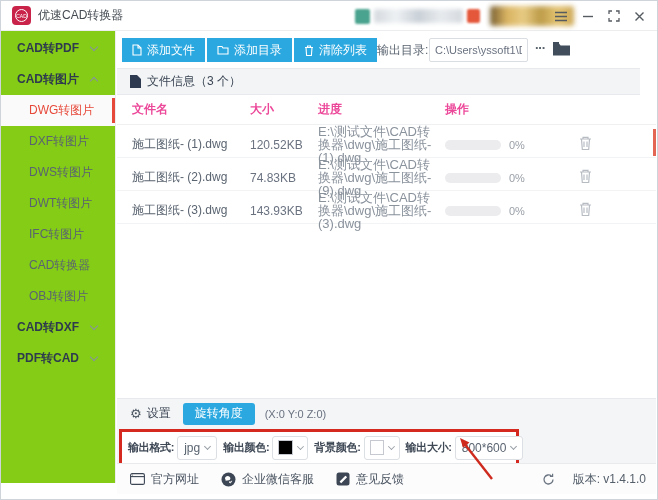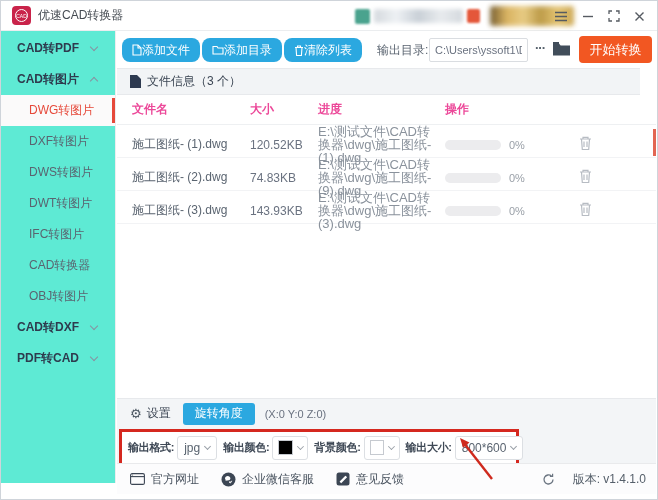--- a/index.html
+++ b/index.html
@@ -16,31 +16,31 @@
   .app-title { position:absolute; left:37px; top:0; line-height:29px; font-size:12px; color:#454b52; }
   .blur1 { position:absolute; left:354px; top:5px; width:125px; height:20px; display:flex; align-items:center; gap:4px; }
   .blur1 .teal { width:15px; height:15px; border-radius:2px; background:#4aa38e; filter:blur(1px); }
   .blur1 .streak { flex:1; height:14px; border-radius:2px; background:linear-gradient(90deg,#d4d9de,#eef1f4,#c9d0d7,#e8ebee,#d4d9de); filter:blur(2px); }
   .blur1 .orange { width:13px; height:14px; border-radius:2px; background:#e4573a; filter:blur(1px); }
   .blur2 { position:absolute; left:489px; top:5px; width:84px; height:20px; border-radius:3px; filter:blur(2.5px); opacity:.95;
     background:linear-gradient(90deg,#6e5526,#d8b05a,#e7c97e,#b9963f,#e2c06a,#caa44e); }
   .winbtn { position:absolute; top:4px; width:22px; height:22px; display:flex; align-items:center; justify-content:center; cursor:pointer; }
   .winbtn svg { display:block; }
   
-  .sidebar { position:absolute; top:30px; left:0; bottom:16px; width:115px; background:#5eead4; border-right:1px solid #ededef; padding-top:2px; }
+  .sidebar { position:absolute; top:30px; left:0; bottom:16px; width:115px; background:#84cc16; border-right:1px solid #ededef; padding-top:2px; }
   .side-item { position:relative; height:31px; display:flex; align-items:center; padding-left:16px; font-size:12px; font-weight:bold; color:#2e3b4e; cursor:pointer; }
   .side-item.child { padding-left:28px; font-weight:normal; color:#5a6470; }
   .side-item.sel { color:#e6493a; background:#fbfafa; }
   .side-item.sel::after { content:""; position:absolute; right:0; top:3px; bottom:3px; width:3px; background:#e6493a; }
   .chev { display:none; position:absolute; right:18px; width:6px; height:6px; border-right:1.5px solid #8892a0; border-bottom:1.5px solid #8892a0; }
   .chev.down { display:block; top:11px; transform:rotate(45deg); }
   .chev.up { display:block; top:14px; transform:rotate(-135deg); }
   
   .btnrow { position:absolute; left:121px; top:37px; height:24px; display:flex; gap:2px; }
-  .btn-blue { background:#2ba8e0; color:#fff; border:none; border-radius:8px; font-size:12px; display:flex; align-items:center; padding:0 10px; cursor:pointer; font-family:inherit; }
+  .btn-blue { background:#2ba8e0; color:#fff; border:none; border-radius:0; font-size:12px; display:flex; align-items:center; gap:5px; padding:0 10px; cursor:pointer; font-family:inherit; }
   .dir-label { position:absolute; left:376px; top:37px; line-height:24px; font-size:12px; color:#5a6470; }
   .dir-input { position:absolute; left:428px; top:37px; width:99px; height:24px; border:1px solid #dadde1; border-radius:2px; font-size:11px; color:#6a7280; padding:0 5px; font-family:inherit; background:#fff; }
   .dots-btn { position:absolute; left:530px; top:37px; width:18px; height:24px; line-height:20px; text-align:center; font-size:13px; color:#55606b; font-weight:bold; cursor:pointer; letter-spacing:-1px; }
   .folder-btn { position:absolute; left:551px; top:40px; cursor:pointer; }
   .start-btn { position:absolute; left:578px; top:35px; width:73px; height:27px; background:#f25722; color:#fff; border:none; border-radius:4px; font-size:13px; cursor:pointer; font-family:inherit; }
   
   .infobar { position:absolute; left:116px; right:17px; top:67px; height:27px; background:#f2f4f6; border-top:1px solid #e7e9ec; border-bottom:1px solid #e7e9ec; display:flex; align-items:center; gap:6px; padding-left:13px; font-size:12px; color:#3c4654; }
   .grid5 { display:grid; grid-template-columns:133px 68px 127px 123px 1fr; align-items:center; }
   .thead { position:absolute; left:116px; right:1px; top:94px; height:30px; font-size:12px; font-weight:bold; color:#ec4899; border-bottom:1px solid #eef0f2; }
   .thead .c:first-child, .trow .c:first-child { padding-left:15px; }
@@ -199,21 +199,20 @@
 
   <div class="dir-label">输出目录:</div>
   <input class="dir-input" type="text" value="C:\Users\yssoft1\Deskt" style="">
   <div class="dots-btn">···</div>
   <div class="folder-btn">
     <svg width="19" height="15" viewBox="0 0 19 15">
         <path d="M1 2.5h6l1.6 2H18v10H1z" fill="#414d5a"></path>
         <path d="M1 1h6v2H1z" fill="#414d5a"></path>
       </svg>
   </div>
-  <button class="start-btn" style="background-color: rgb(242, 87, 34);">开始转换</button>
 
   <div class="infobar">
     <svg width="11" height="13" viewBox="0 0 11 13">
         <path d="M0 0h7l4 4v9H0z" fill="#2e3a50"></path>
       </svg>
     <span>文件信息（3 个）</span>
   </div>
 
   <div class="thead grid5">
     <div class="c">文件名</div>

